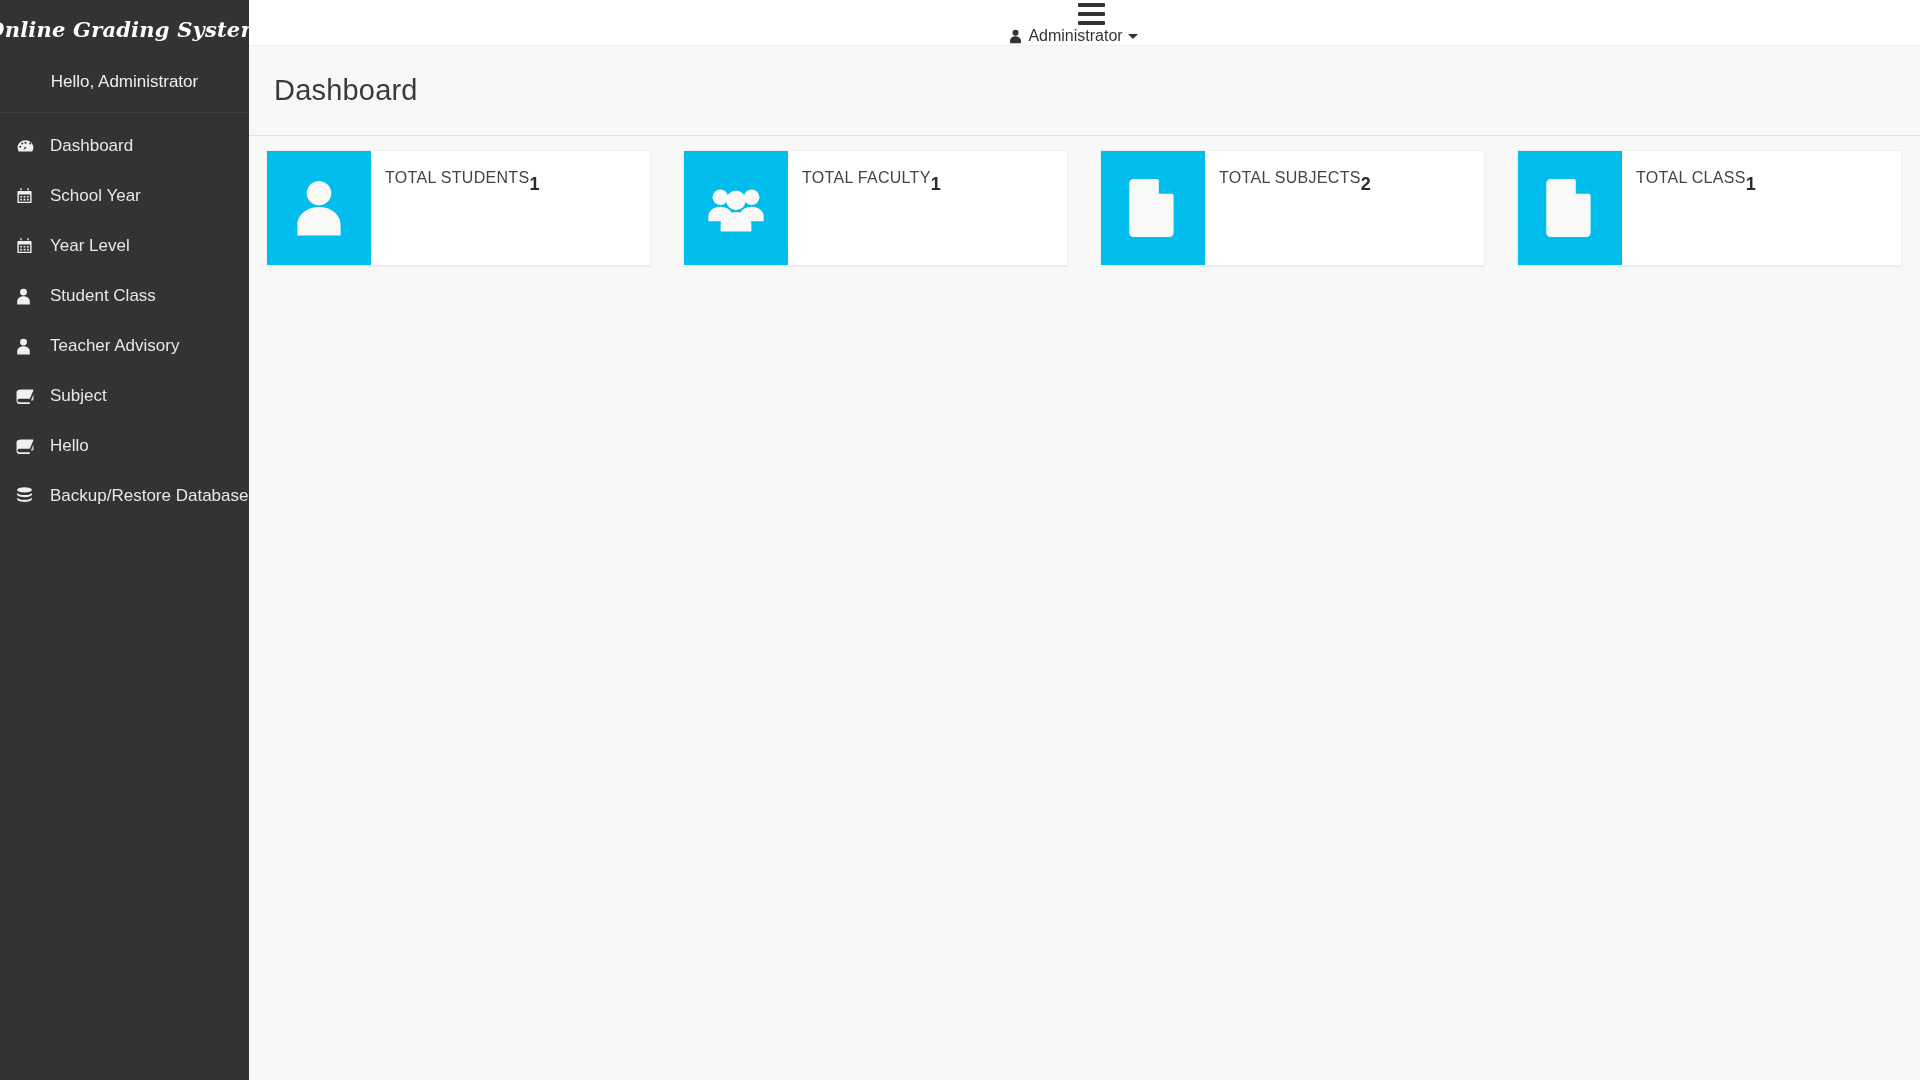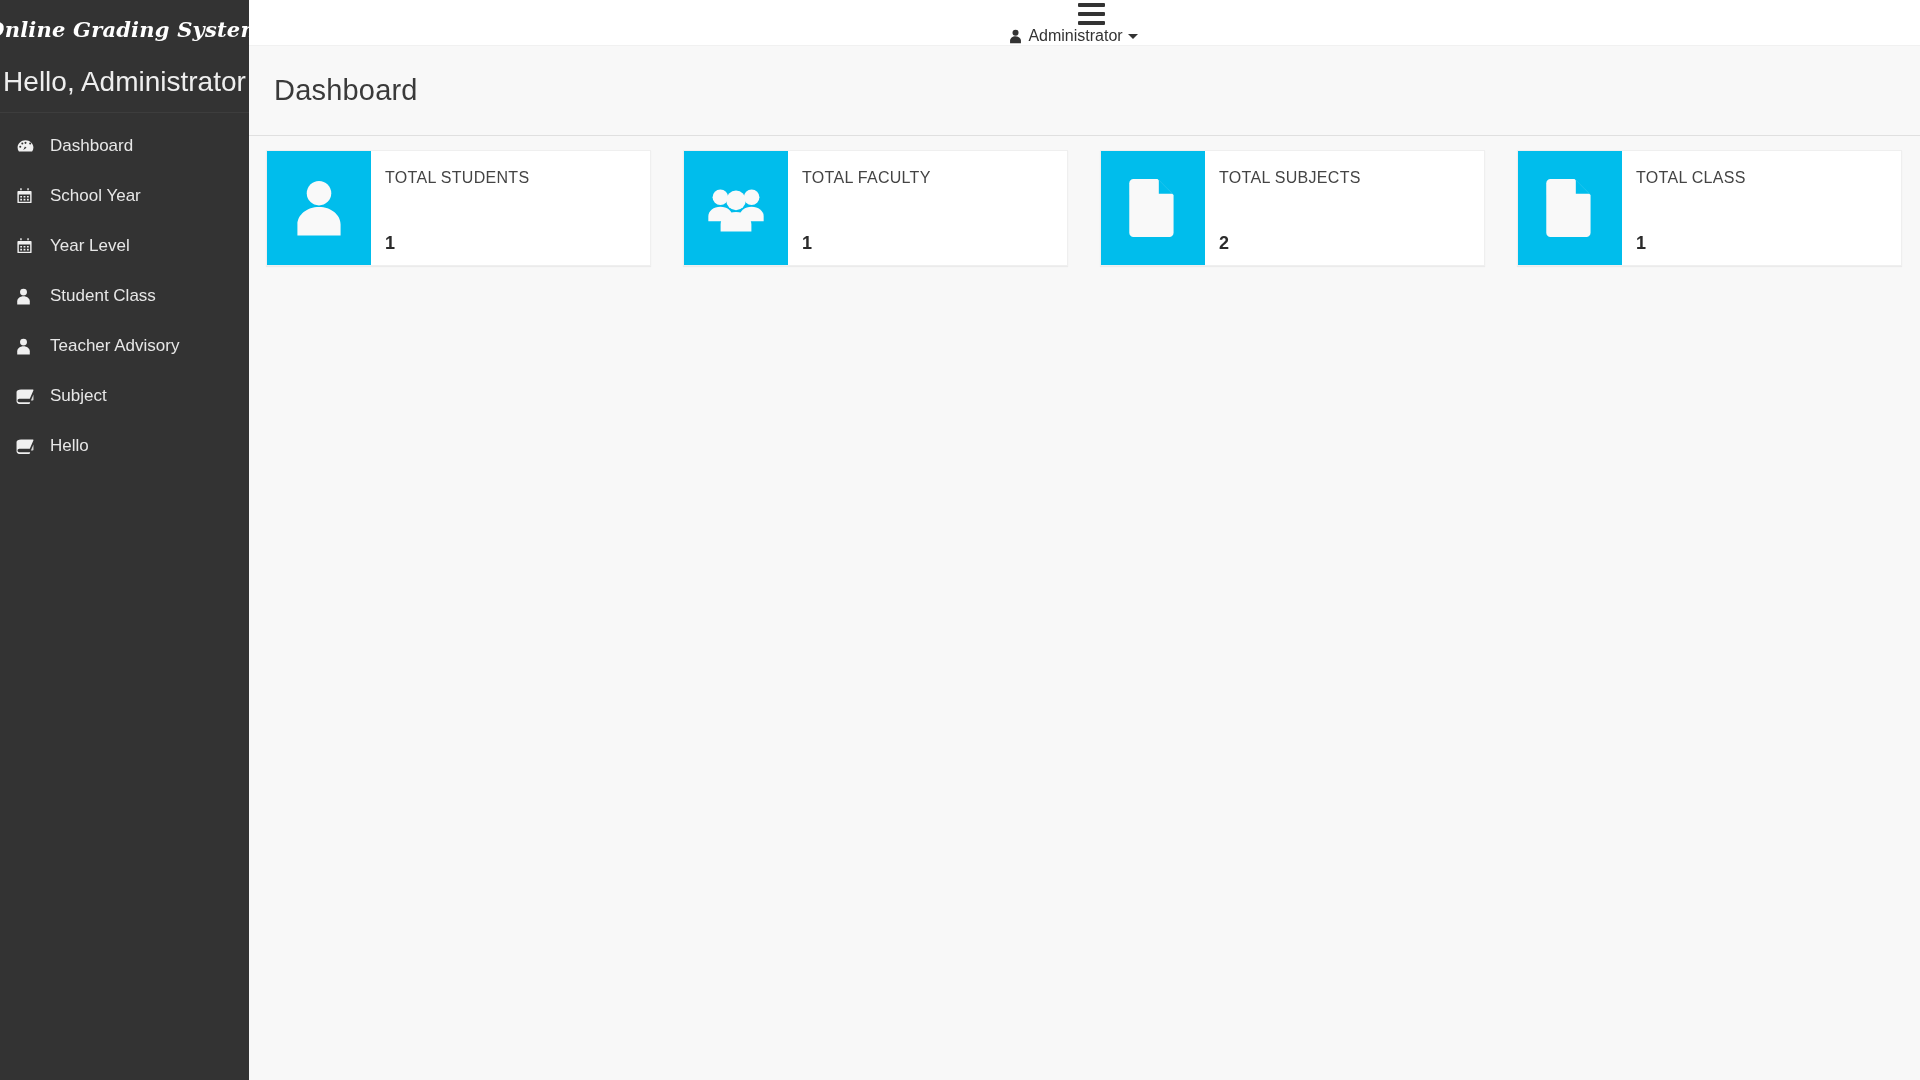--- a/index.html
+++ b/index.html
@@ -48,21 +48,21 @@
     color: #ffffff;
     white-space: nowrap;
   }
 
   #greeting {
     height: 54px;
     display: flex;
     align-items: center;
     justify-content: center;
     color: #eeeeee;
-    font-size: 28px;
+    font-size: 17px;
     font-weight: 400;
     padding-bottom: 6px;
   }
 
   #sidebar-divider {
     height: 1px;
     background: #3d3d3d;
     margin: 0;
   }
 
@@ -204,22 +204,21 @@
     display: flex;
     align-items: center;
     justify-content: center;
   }
   .stat-icon-box svg { display: block; fill: #f9f9f9; }
 
   .stat-body {
     flex: 1;
     padding: 17px 0 0 14px;
     display: flex;
-    flex-direction: column;
-    gap: 40px;
+    flex-direction: row;
   }
   .stat-label {
     font-size: 16px;
     color: #444444;
     letter-spacing: 0.3px;
     line-height: 1.2;
   }
   .stat-value {
     font-size: 18px;
     font-weight: bold;
@@ -309,20 +308,30 @@
       <a class="nav-item">
         <span class="nav-icon">
           <svg width="18" height="17" viewBox="0 0 20 18">
               <path d="M5.6 1.2h12.9c.7 0 1.1.6.8 1.2l-4 9.1H3.7c-1.1 0-2 .8-2 1.9s.9 1.9 2 1.9h12.1l-.8 1.9H3.5C1.9 17.2.6 15.9.6 14.3V4c0-1.5 2.2-2.8 5-2.8z"></path>
               <path d="M18.6 13.4h-2.1l2.9-6.6v5.8c0 .5-.4.8-.8.8z" opacity=".85"></path>
             </svg>
         </span>
         <span class="nav-label">Hello</span>
       </a>
 
+      <a class="nav-item">
+        <span class="nav-icon">
+          <svg width="17" height="18" viewBox="0 0 18 20">
+              <ellipse cx="9" cy="3.2" rx="8.2" ry="2.8"></ellipse>
+              <path d="M.8 6.1c0 1.6 3.7 2.9 8.2 2.9s8.2-1.3 8.2-2.9v2.3c0 1.6-3.7 2.9-8.2 2.9S.8 10 .8 8.4z"></path>
+              <path d="M.8 11.4c0 1.6 3.7 2.9 8.2 2.9s8.2-1.3 8.2-2.9v2.3c0 1.6-3.7 2.9-8.2 2.9S.8 15.3.8 13.7z"></path>
+            </svg>
+        </span>
+        <span class="nav-label">Backup/Restore Database</span>
+      </a>
 
     </nav>
   </div>
 
   <div id="navbar">
     <div id="hamburger">
       <span></span>
       <span></span>
       <span></span>
     </div>

